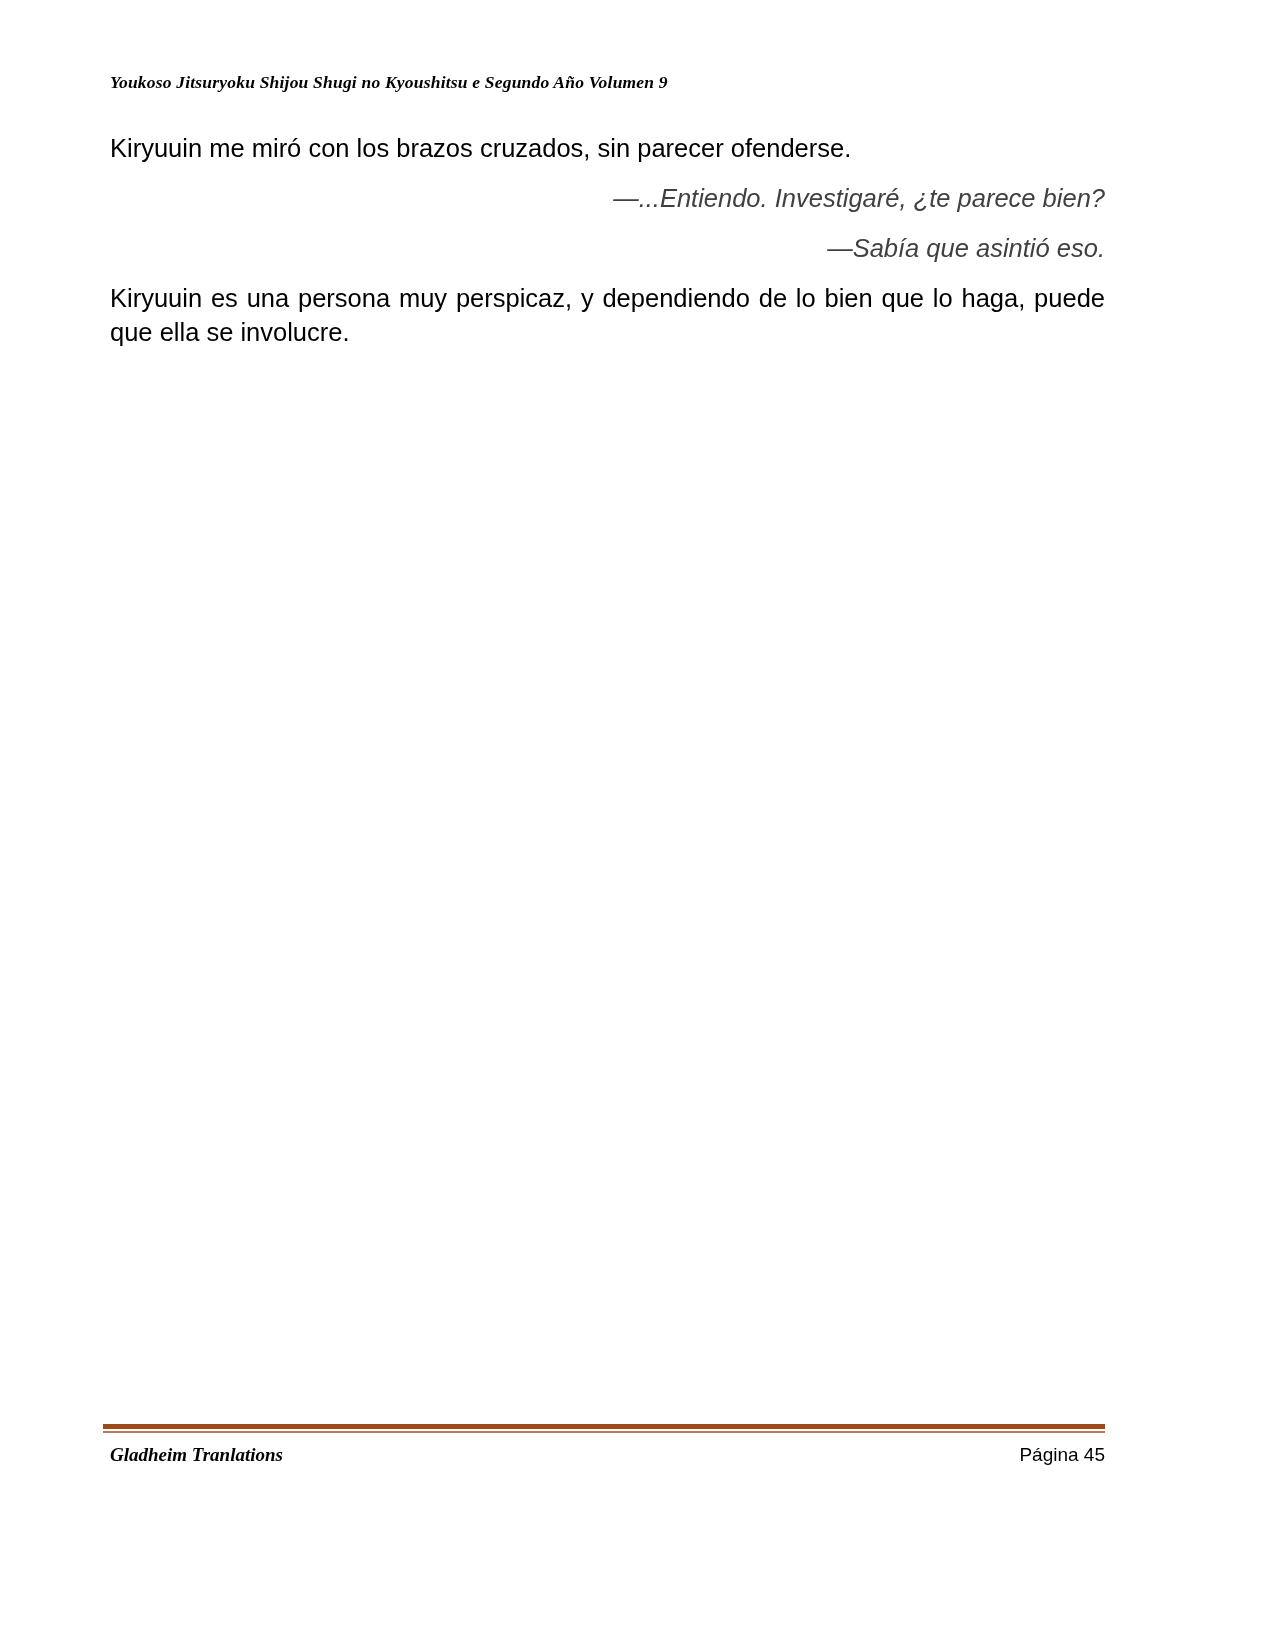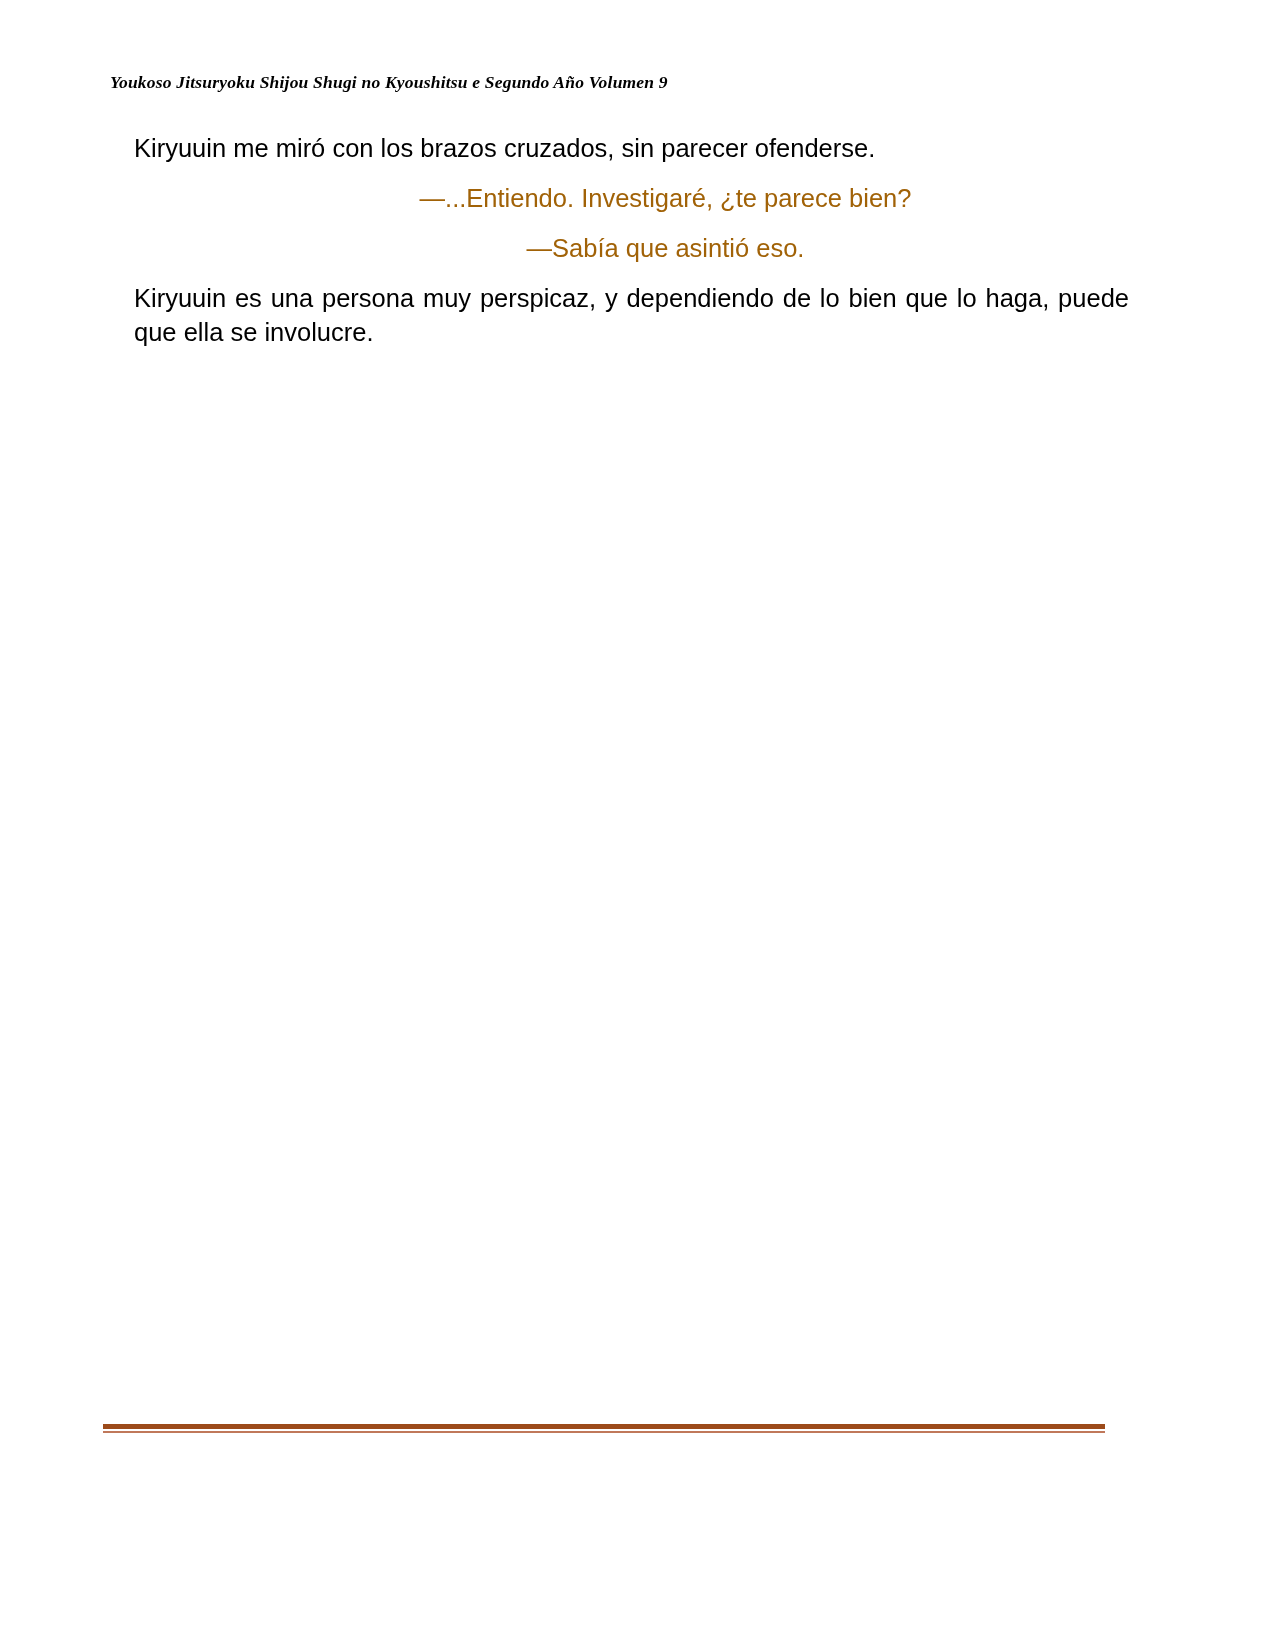--- a/index.html
+++ b/index.html
@@ -28,36 +28,36 @@
     font-size: 17.5px;
     letter-spacing: 0.2px;
     color: #000000;
     white-space: nowrap;
   }
   .content {
     position: absolute;
     top: 132px;
     left: 110px;
     width: 995px;
-    margin-left: 24px;
   }
   .para {
     font-size: 25.5px;
     line-height: 1.30;
     text-align: justify;
     margin: 0 0 17px 0;
     color: #000000;
   }
   .dialogue {
     font-size: 25.5px;
     line-height: 1.30;
     margin: 0 0 17px 0;
     padding-left: 68px;
-    text-align: center;
-    color: #a16207;
+    text-align: right;
+    color: #404040;
+    font-style: italic;
   }
   .footer-rule-thick {
     position: absolute;
     left: 103px;
     top: 1424px;
     width: 1002px;
     height: 5px;
     background: #9c4a1a;
   }
   .footer-rule-thin {
@@ -103,14 +103,21 @@
   <div class="content">
     <p class="para">Kiryuuin me miró con los brazos cruzados, sin parecer ofenderse.</p>
     <p class="dialogue">—...Entiendo. Investigaré, ¿te parece bien?</p>
     <p class="dialogue">—Sabía que asintió eso.</p>
     <p class="para">Kiryuuin es una persona muy perspicaz, y dependiendo de lo bien que lo haga, puede que ella se involucre.</p>
   </div>
 
   <div class="footer-rule-thick"></div>
   <div class="footer-rule-thin"></div>
 
+  <div class="footer">
+    <div class="footer-left">Gladheim Tranlations</div>
+    <div class="footer-right">
+      <span>Página</span>
+      <span class="pgnum">45</span>
+    </div>
+  </div>
 
 </div>
 
 </body></html>

